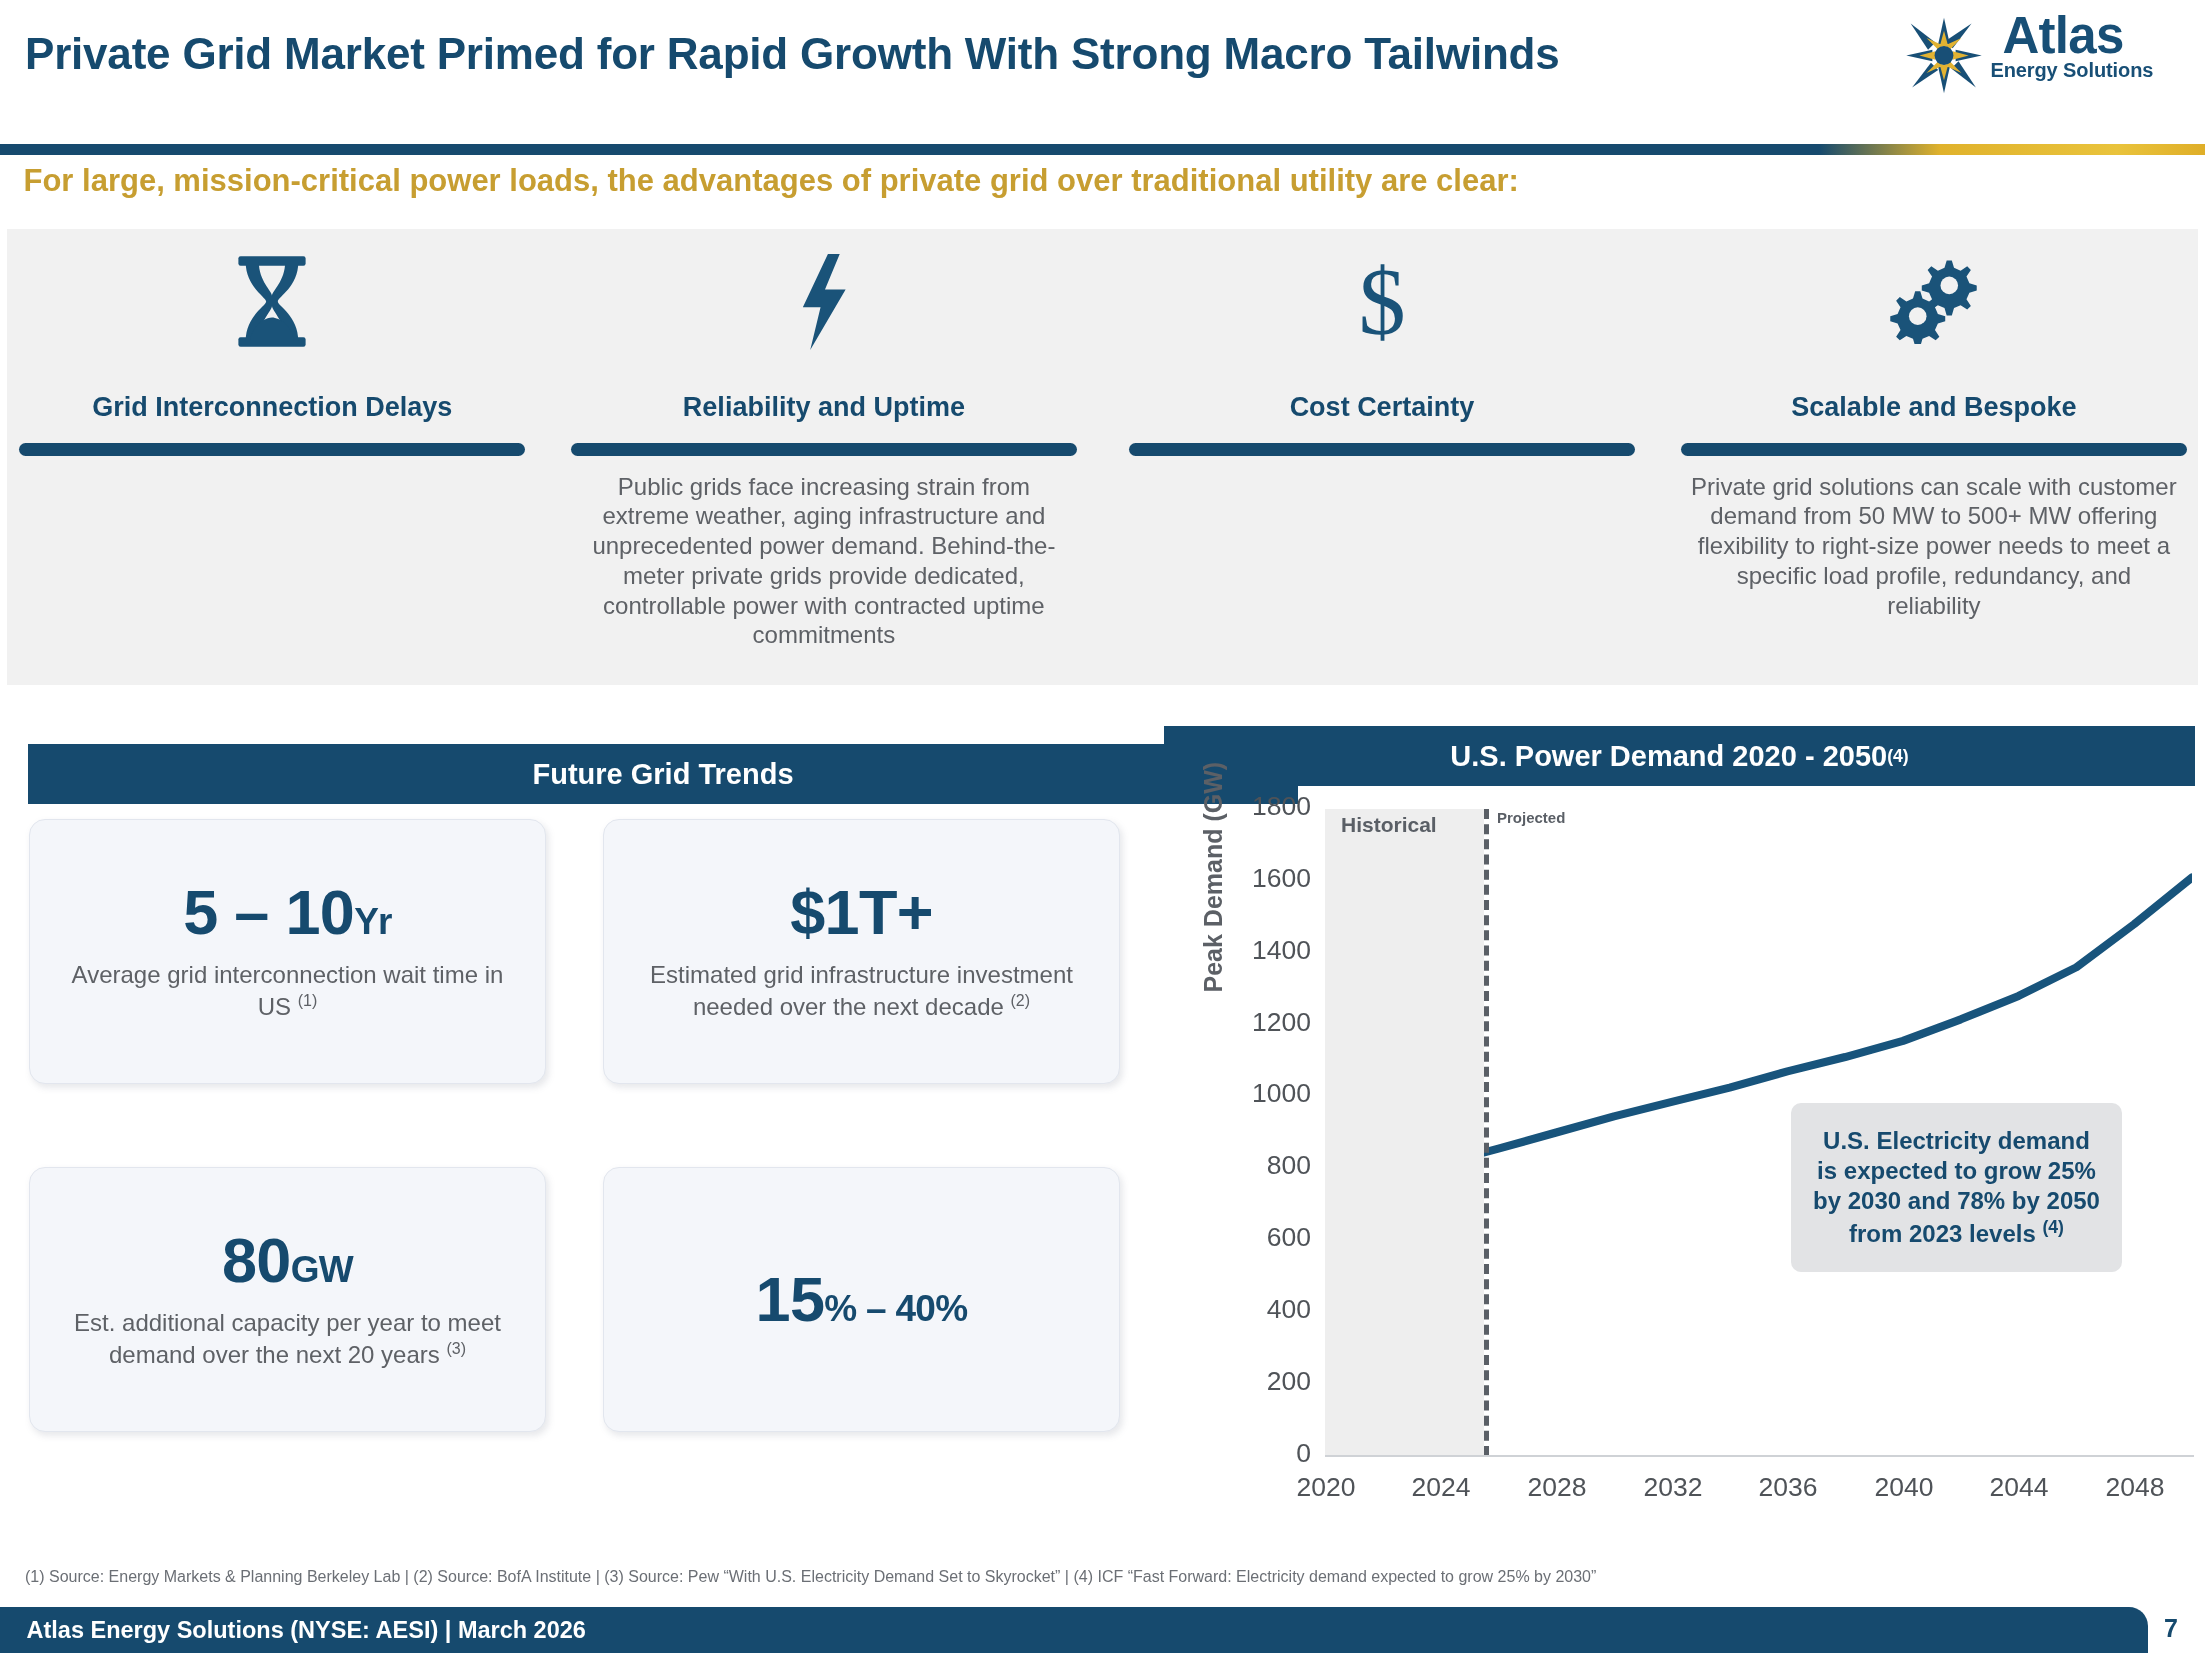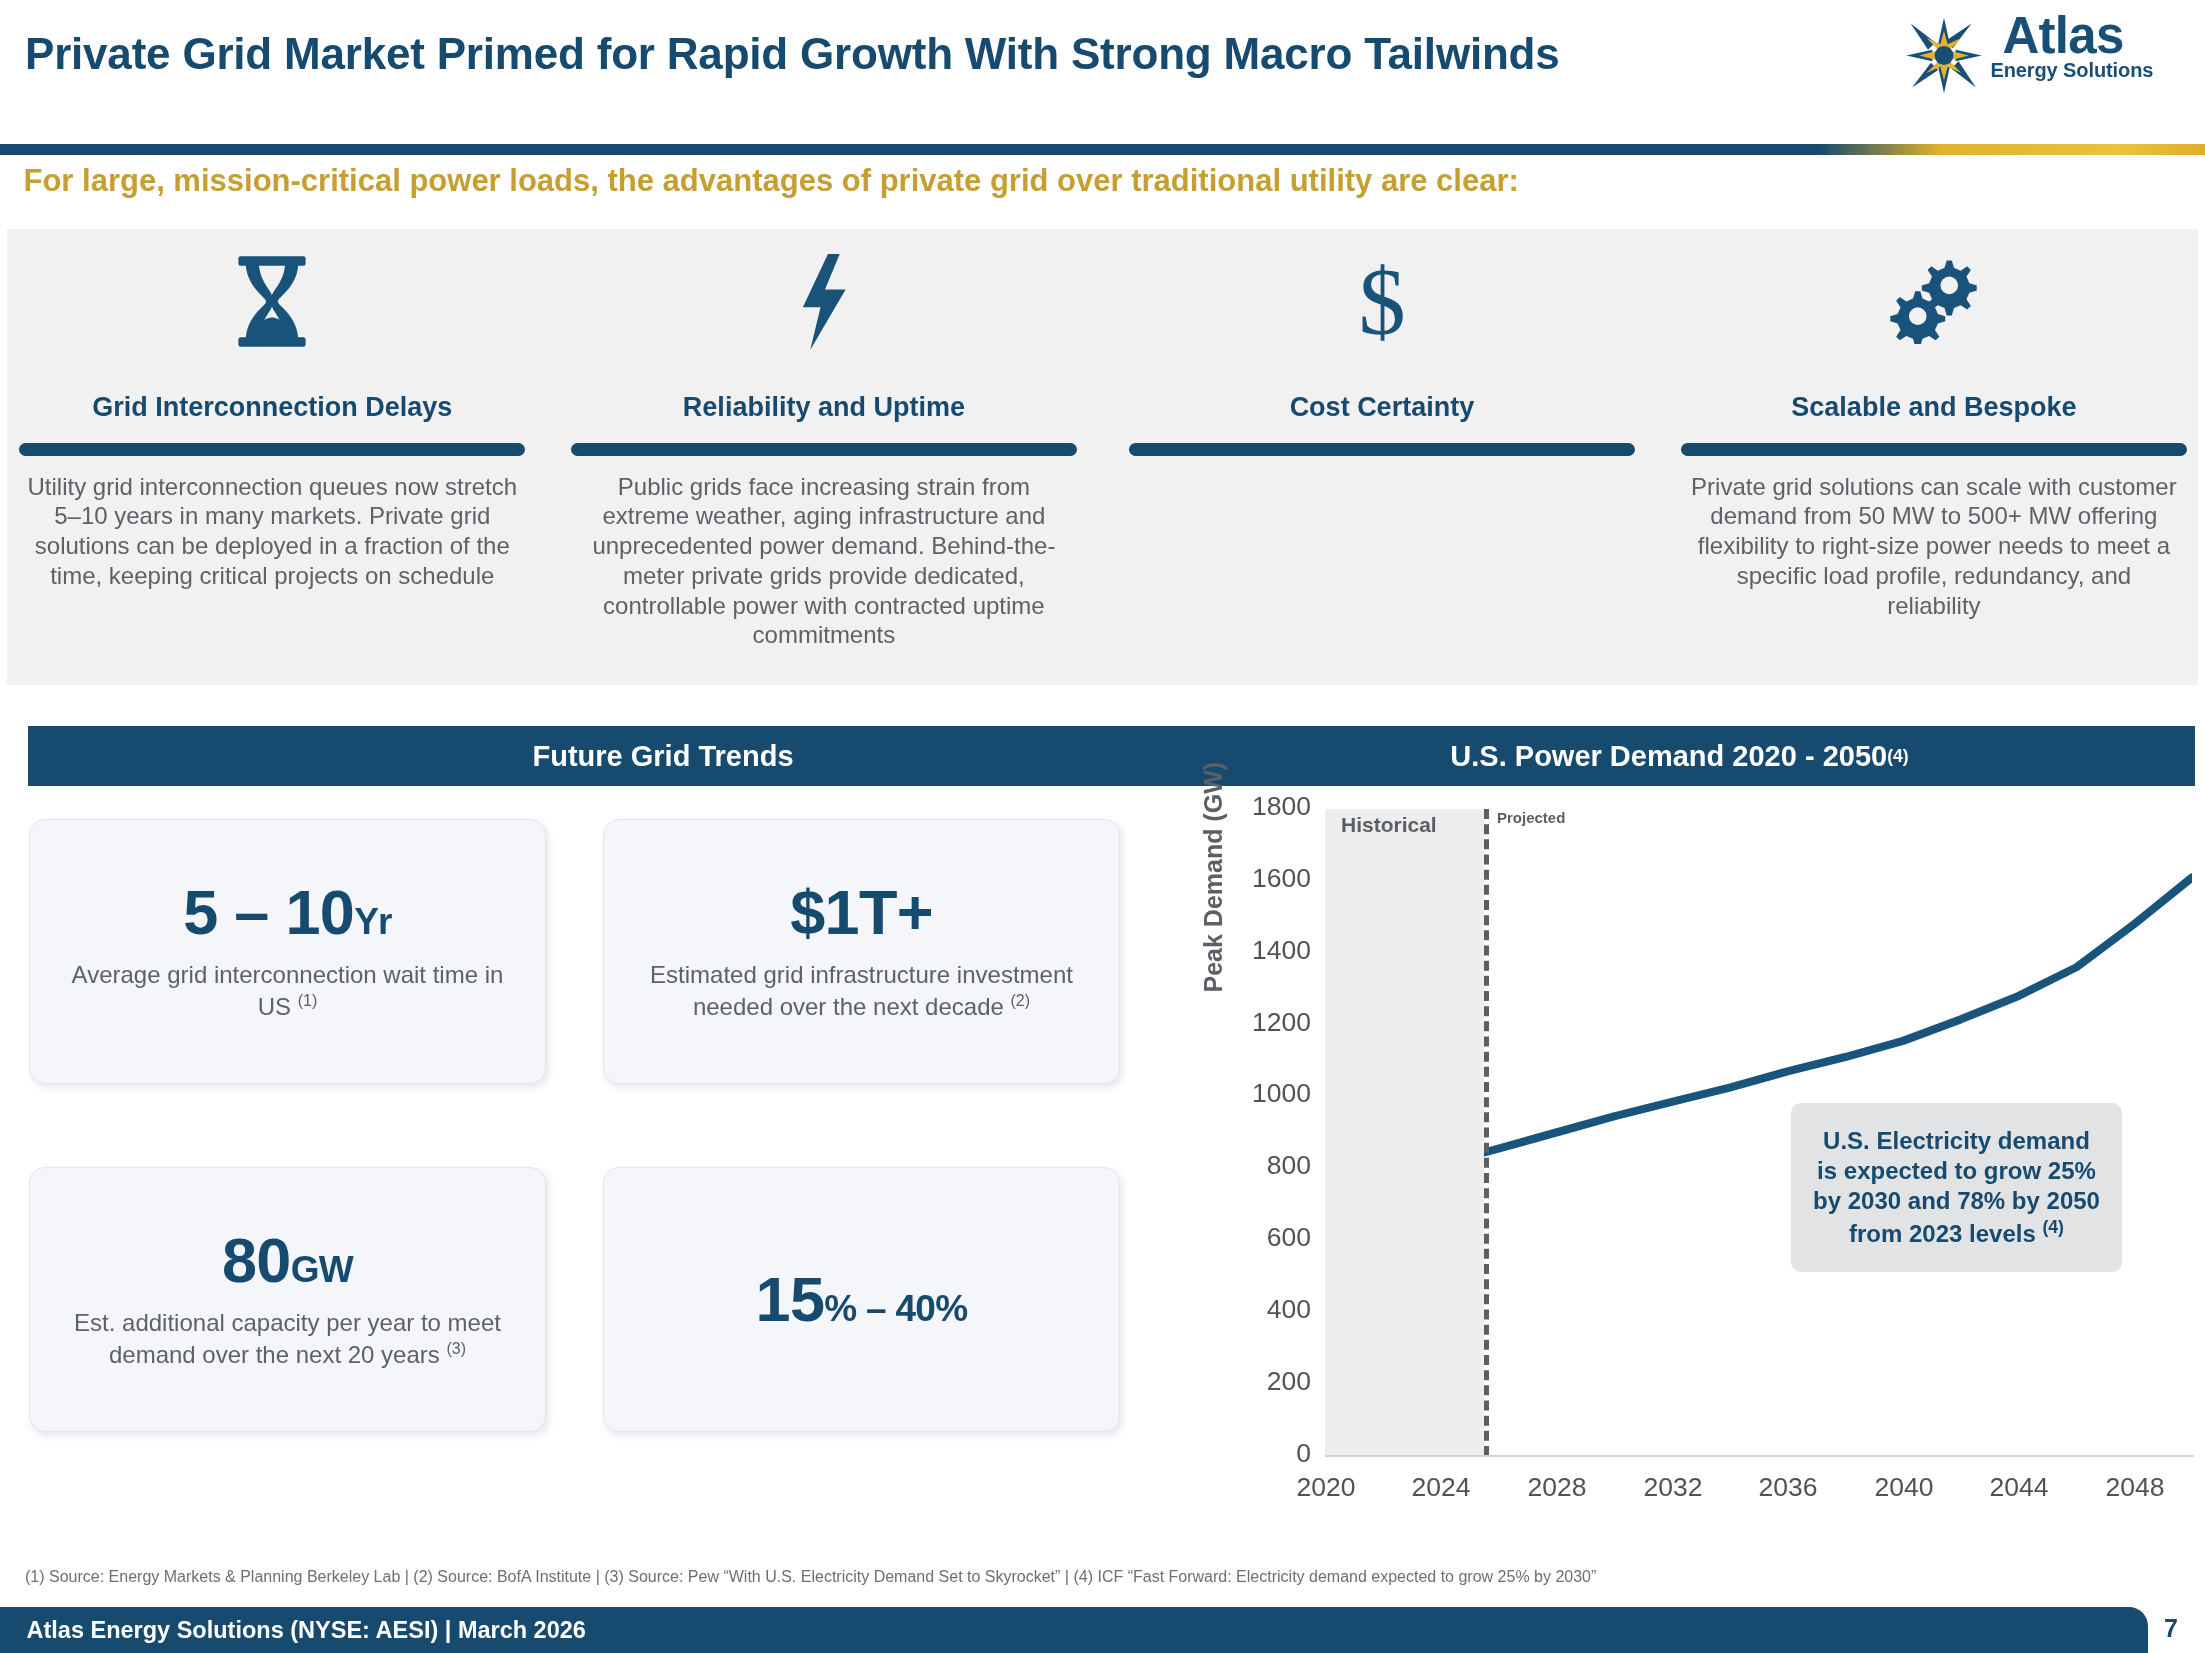--- a/index.html
+++ b/index.html
@@ -29,21 +29,21 @@
   .adv-col{position:absolute;top:0;width:515px;height:456px;}
   .adv-icon{height:110px;display:flex;align-items:center;justify-content:center;margin-top:17.6px;}
   .adv-icon svg{display:block;}
   .adv-title{text-align:center;font-size:27px;font-weight:bold;color:#164a6e;margin-top:35px;white-space:nowrap;}
   .adv-bar{width:506px;height:12.5px;background:#164a6e;border-radius:6.6px;margin:20.6px auto 0;}
   .adv-body{margin:16px auto 0;width:491px;text-align:center;font-size:24px;line-height:1.24;color:#5e6166;}
 
   
   .sec-head{position:absolute;height:60px;background:#164a6e;color:#ffffff;
             font-size:29px;font-weight:bold;display:flex;align-items:center;justify-content:center;}
-  #fgt-head{left:28px;top:726px;width:1270px;}
+  #fgt-head{left:28px;top:744px;width:1270px;}
   #chart-head{left:1164px;top:726px;width:1031px;}
 
   
   .stat-card{position:absolute;background:#f4f6fa;border:1.5px solid #e2e6ee;border-radius:16px;
              box-shadow:2.9px 3.7px 6.6px rgba(120,125,140,.17);
              display:flex;flex-direction:column;align-items:center;justify-content:center;}
   .stat-big{font-size:63px;font-weight:bold;color:#164a6e;line-height:1;letter-spacing:-0.7px;white-space:nowrap;}
   .stat-big .u{font-size:37px;font-weight:bold;}
   .stat-desc{margin-top:16px;width:88%;text-align:center;font-size:24px;line-height:1.26;color:#5e6166;}
   .sup{font-size:16px;vertical-align:super;}
@@ -123,21 +123,20 @@
     <div class="adv-icon">
       <svg width="76" height="91" viewBox="0 0 104 124">
         <rect x="6" y="0" width="92" height="13" rx="3" fill="#1a5379"></rect>
         <rect x="6" y="111" width="92" height="13" rx="3" fill="#1a5379"></rect>
         <path d="M16 8 C16 42 44 56 44 62 C44 68 16 82 16 116 L34 116 C34 90 52 74 52 68 C52 74 70 90 70 116 L88 116 C88 82 60 68 60 62 C60 56 88 42 88 8 L70 8 C70 34 52 48 52 54 C52 48 34 34 34 8 Z" fill="#1a5379"></path>
         <path d="M22 116 L82 116 C80 96 62 84 52 84 C42 84 24 96 22 116 Z" fill="#1a5379"></path>
       </svg>
     </div>
     <div class="adv-title">Grid Interconnection Delays</div>
     <div class="adv-bar"></div>
-    <div class="adv-body">Utility grid interconnection queues now stretch 5–10 years in many markets. Private grid solutions can be deployed in a fraction of the time, keeping critical projects on schedule</div>
   </div>
 
   <div class="adv-col" style="left:559px;">
     <div class="adv-icon">
       <svg width="59" height="96" viewBox="0 0 80 130">
         <polygon points="46,0 12,72 36,72 22,130 70,48 42,48 62,0" fill="#1a5379"></polygon>
       </svg>
     </div>
     <div class="adv-title">Reliability and Uptime</div>
     <div class="adv-bar"></div>

